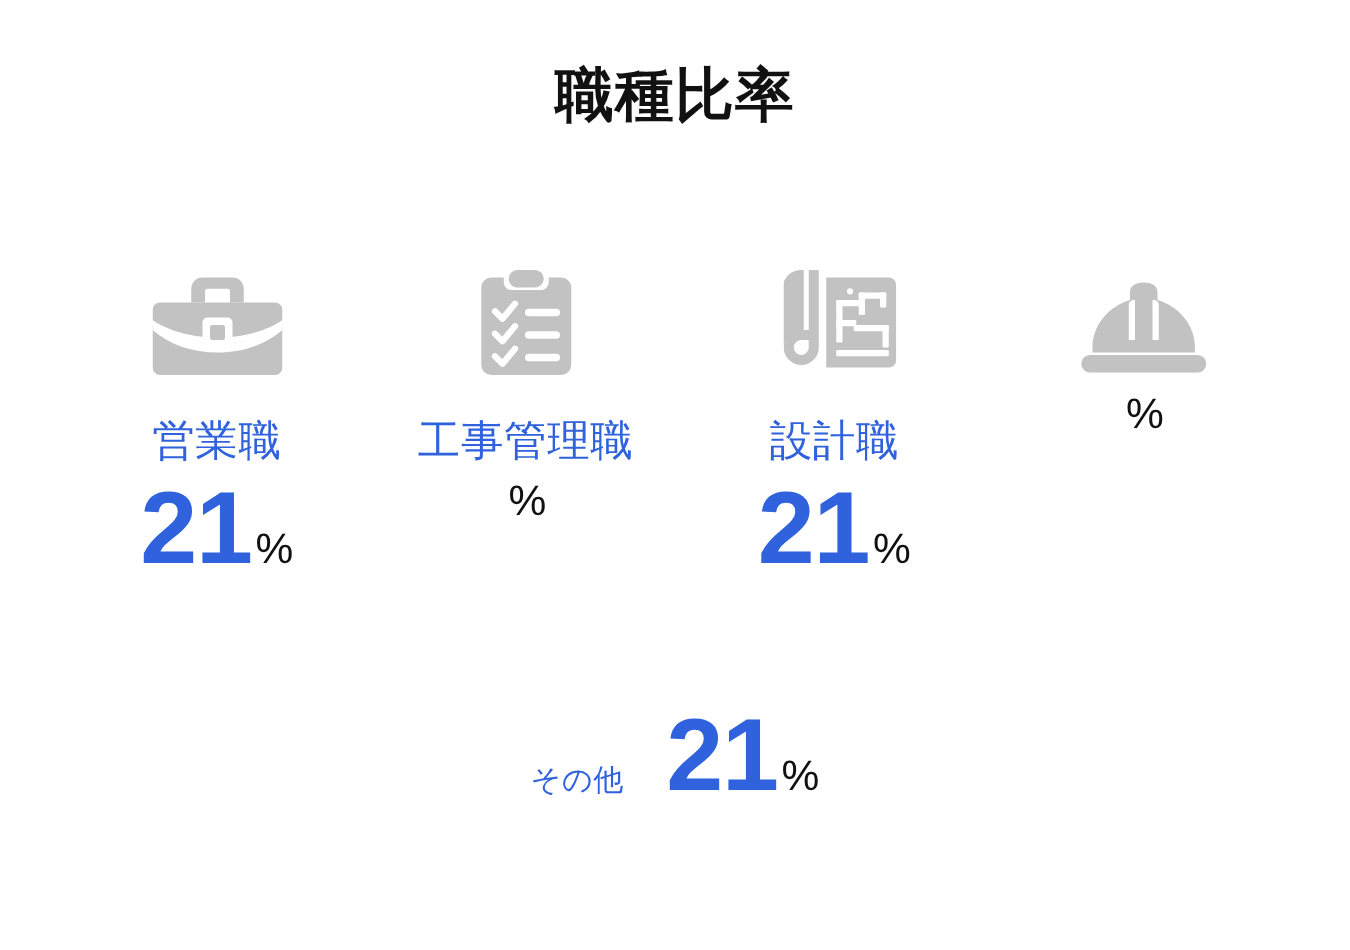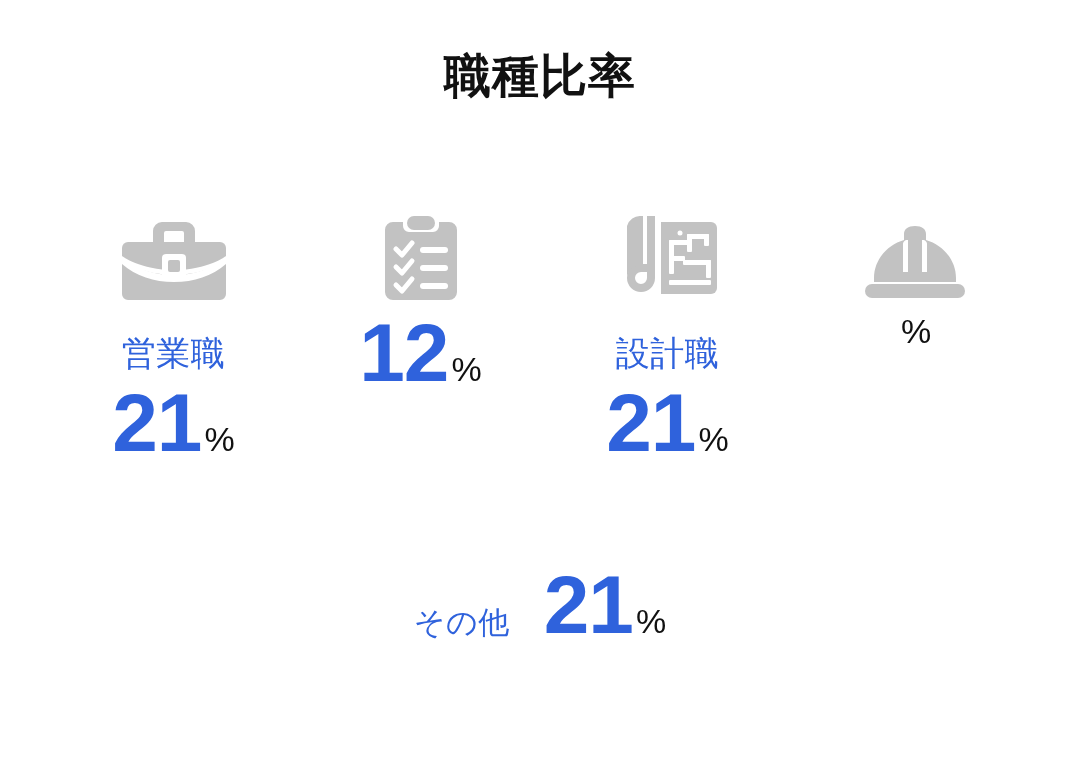--- a/index.html
+++ b/index.html
@@ -106,21 +106,21 @@
     top:566px;
     left:0;
     width:1080px;
     display:flex;
     align-items:baseline;
     justify-content:center;
     line-height:1;
   }
 
   .other-label {
-    font-size:31px;
+    font-size:24px;
     color:#2f62dc;
     letter-spacing:0.5px;
     white-space:nowrap;
   }
 
   .other-num {
     font-size:82px;
     font-weight:bold;
     color:#2f62dc;
     line-height:0.95;
@@ -182,22 +182,22 @@
             <polyline points="15,51 21,57 31,45"></polyline>
             <polyline points="15,69 21,75 31,63"></polyline>
           </g>
           <g fill="#ffffff">
             <rect x="39" y="31" width="28" height="6" rx="3"></rect>
             <rect x="39" y="49" width="28" height="6" rx="3"></rect>
             <rect x="39" y="67" width="28" height="6" rx="3"></rect>
           </g>
         </svg>
       </div>
-      <div class="value-row">
-        <span class="value-num">12</span>
+      <div class="col-label">工事管理職</div>
+      <div class="value-row">
         <span class="value-pct">%</span>
       </div>
     </div>
 
     <div class="col">
       <div class="icon-wrap">
         <svg width="98" height="84" viewBox="0 0 98 84" aria-hidden="true">
           <g fill="#c2c2c2">
 
             <path d="M22 0h14v62a14 14 0 0 1-14 14 14 14 0 0 1-14-14 14 14 0 0 1 14-14h6v8h-6a6 6 0 0 0 0 12 6 6 0 0 0 6-6V0z"></path>

